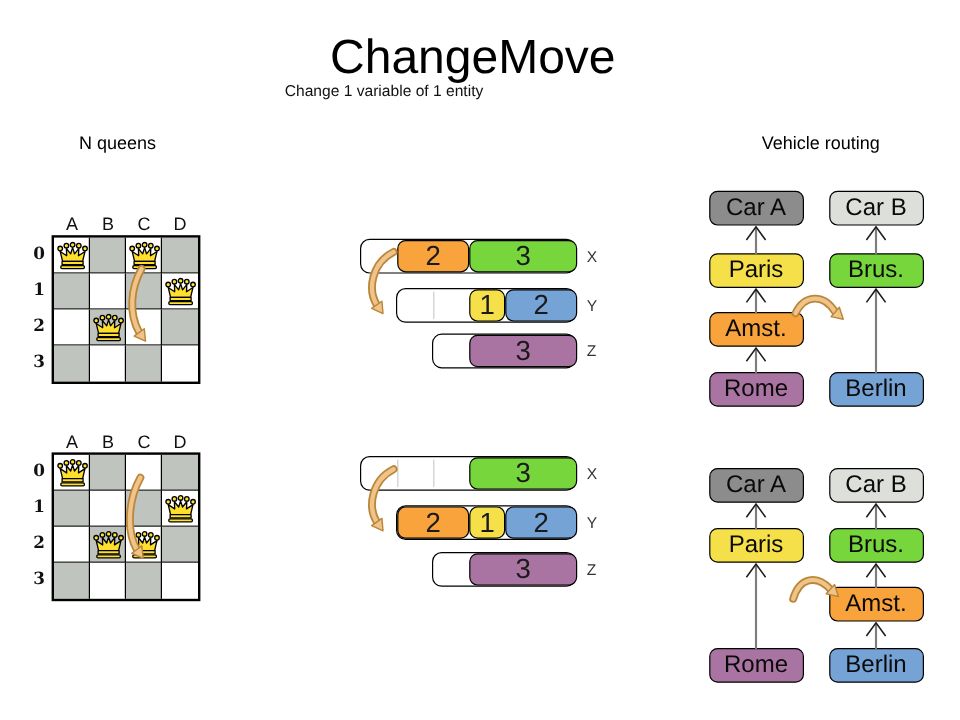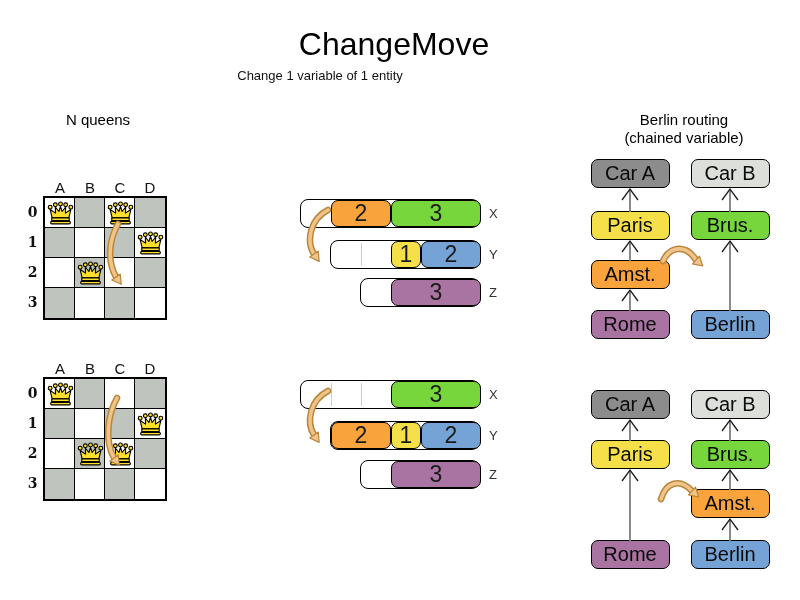--- a/index.html
+++ b/index.html
@@ -1,19 +1,19 @@
 <!DOCTYPE html>
 <html><head>
 <meta charset="utf-8">
 <style>
   html,body{margin:0;padding:0;background:#fff;}
   body{font-family:"Liberation Sans",sans-serif;}
   #stage{position:relative;width:800px;height:600px;background:#ffffff;overflow:hidden;}
   .title{position:absolute;left:0;top:26px;width:788px;text-align:center;
-         font-size:32px;color:#000;letter-spacing:0;}
+         font-size:40px;color:#000;letter-spacing:0;}
   .subtitle{position:absolute;left:0;top:68px;width:640px;text-align:center;
          font-size:13px;color:#111;}
   .heading{position:absolute;width:200px;text-align:center;font-size:15px;color:#000;}
   #h-nq{left:-2px;top:111px;}
   #h-cl{left:306px;top:111px;}
   #h-vr1{left:584px;top:111px;}
   #h-vr2{left:584px;top:129px;}
   .cell{position:absolute;box-sizing:border-box;}
   .board-frame{position:absolute;box-sizing:border-box;border:2px solid #000;background:transparent;pointer-events:none;}
   .col-label{position:absolute;text-align:center;font-size:15px;color:#111;}
@@ -33,22 +33,21 @@
             font-size:20px;color:#0a0a0a;}
   #overlay{position:absolute;left:0;top:0;pointer-events:none;}
 </style>
 </head>
 <body>
 
 <div id="stage">
   <div class="title">ChangeMove</div>
   <div class="subtitle">Change 1 variable of 1 entity</div>
   <div class="heading" id="h-nq">N queens</div>
-  <div class="heading" id="h-vr1">Berlin routing</div>
-  <div class="heading" id="h-vr2">(chained variable)</div>
+  <div class="heading" id="h-vr1">Vehicle routing</div>
   <div id="diagram-root">
       <div class="col-label" style="position: absolute; left: 45px; top: 179px; width: 30px;">A</div>
       <div class="col-label" style="position: absolute; left: 75px; top: 179px; width: 30px;">B</div>
       <div class="col-label" style="position: absolute; left: 105px; top: 179px; width: 30px;">C</div>
       <div class="col-label" style="position: absolute; left: 135px; top: 179px; width: 30px;">D</div>
       <div class="row-label" style="position: absolute; left: 25px; top: 204px; width: 15px;">0</div>
       <div class="row-label" style="position: absolute; left: 25px; top: 234px; width: 15px;">1</div>
       <div class="row-label" style="position: absolute; left: 25px; top: 264px; width: 15px;">2</div>
       <div class="row-label" style="position: absolute; left: 25px; top: 294px; width: 15px;">3</div>
       <div class="cell" style="position: absolute; left: 45px; top: 198px; width: 30px; height: 30px; background: rgb(255, 255, 255); border-right: 1px solid rgb(0, 0, 0); border-bottom: 1px solid rgb(0, 0, 0);"></div>

